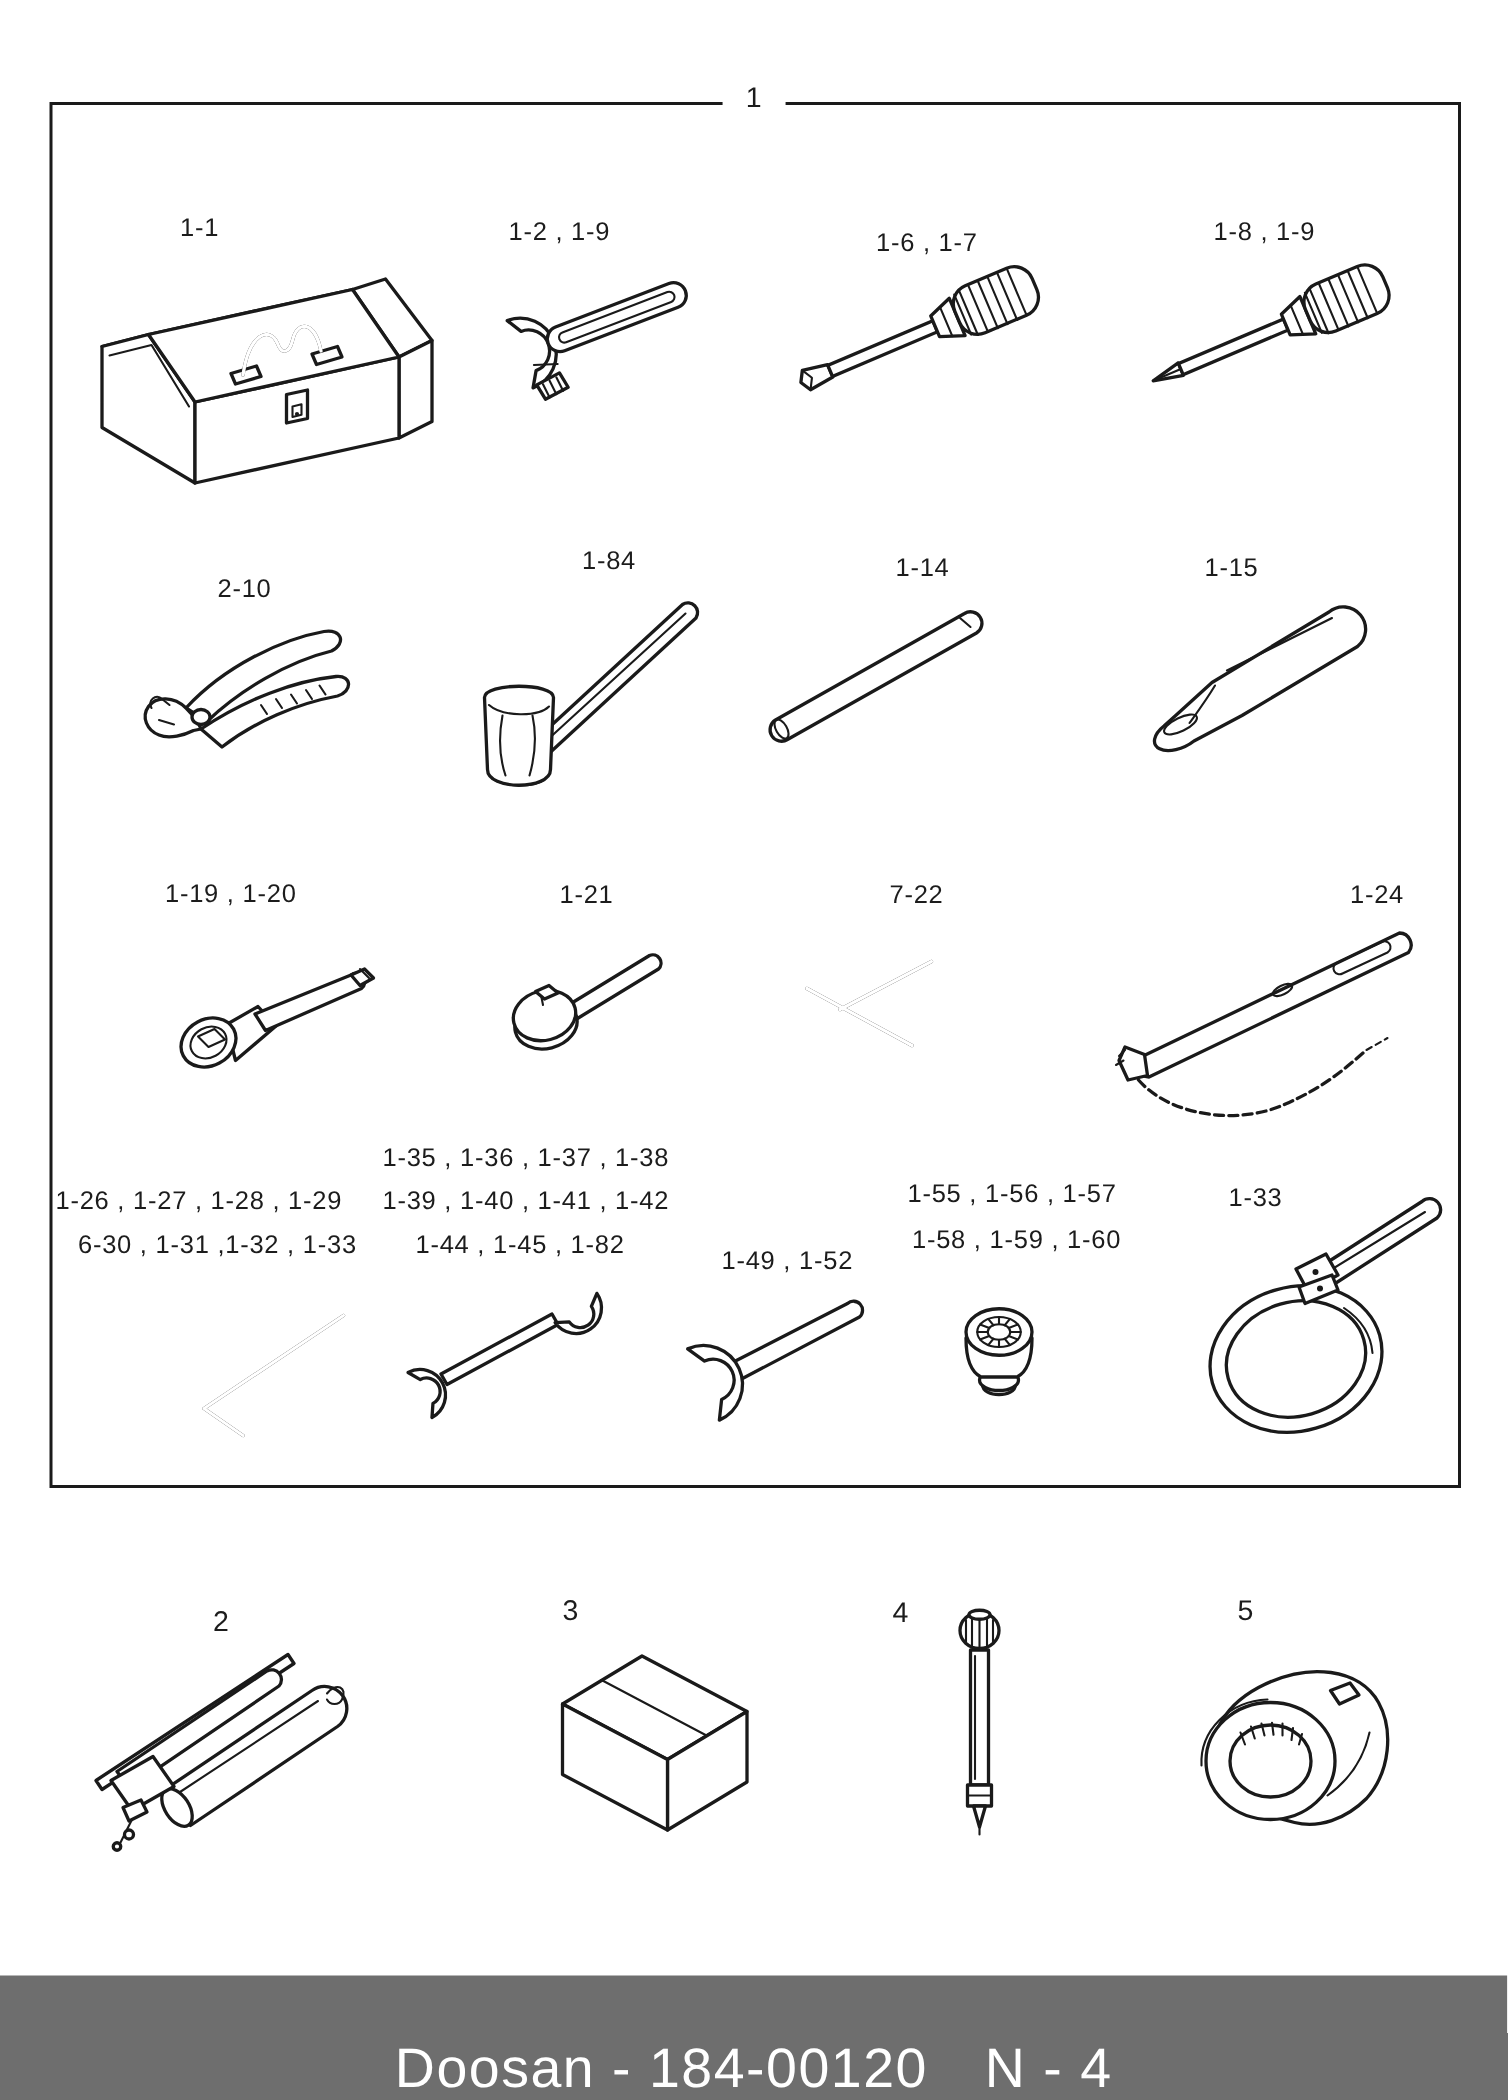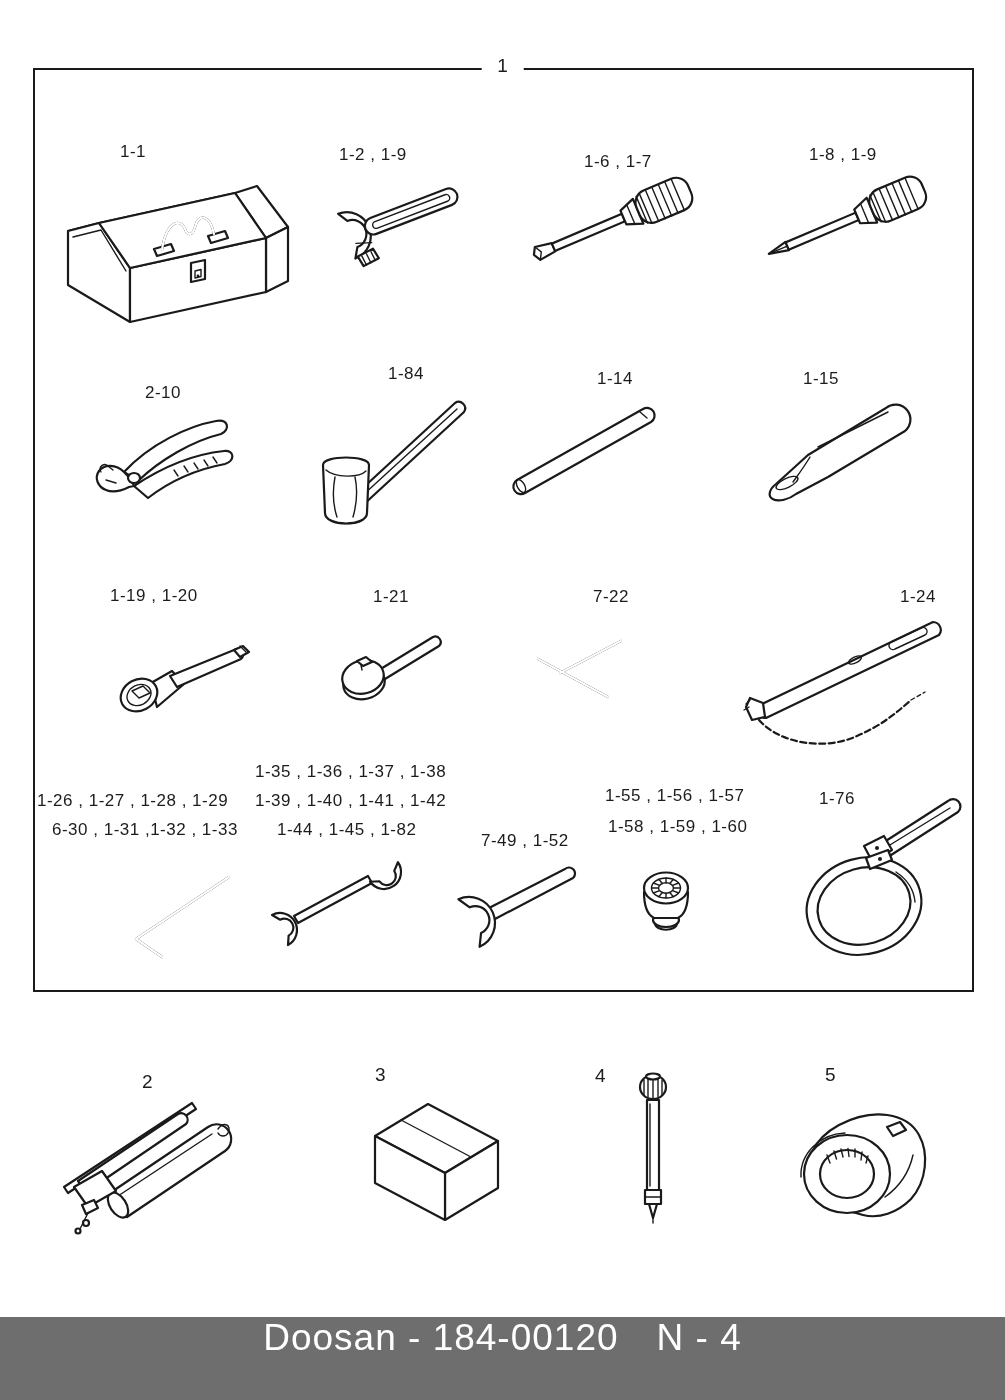--- a/index.html
+++ b/index.html
@@ -12,21 +12,21 @@
   .num{font-size:19px;}
   .art{position:absolute;overflow:visible;z-index:1;}
   .art path,.art rect,.art ellipse,.art circle{fill:#fff;stroke:#1a1a1a;stroke-width:2.2;
        stroke-linejoin:round;stroke-linecap:round;}
   .art .thin{stroke-width:1.4;fill:none;}
   .art .nofill{fill:none;}
   .art .fat{fill:none;stroke:#1a1a1a;}
   .art .core{fill:none;stroke:#fff;}
   .art .ink{fill:#1a1a1a;stroke:none;}
   .footer{position:absolute;left:0;top:1317px;width:1005px;height:83px;background:#6e6e6e;
-          display:flex;justify-content:center;align-items:flex-start;gap:38px;}
+          display:flex;justify-content:center;align-items:flex-end;gap:38px;}
   .footer span{color:#fff;font-size:37px;letter-spacing:1px;}
 </style>
 </head>
 <body>
 
 <div class="canvas">
 
   <div class="frame"></div>
   <div class="frame-label">1</div>
 
@@ -164,24 +164,24 @@
     <path class="thin" d="M7,92 l-4,4 M6,99 l-5,3"></path>
     <path class="nofill" stroke-dasharray="6,3.5" d="M16,112 C38,137 84,142 114,128 C139,117 152,106 168,92"></path>
     <path class="thin" stroke-dasharray="4,3" d="M168,92 L182,84"></path>
   </svg>
 
   <div class="lbl" style="left:37px;top:791px">1-26 , 1-27 , 1-28 , 1-29</div>
   <div class="lbl" style="left:52px;top:820px">6-30 , 1-31 ,1-32 , 1-33</div>
   <div class="lbl" style="left:255px;top:762px">1-35 , 1-36 , 1-37 , 1-38</div>
   <div class="lbl" style="left:255px;top:791px">1-39 , 1-40 , 1-41 , 1-42</div>
   <div class="lbl" style="left:277px;top:820px">1-44 , 1-45 , 1-82</div>
-  <div class="lbl" style="left:481px;top:831px">7-49 , 1-52</div>
+  <div class="lbl" style="left:481px;top:831px">1-49 , 1-52</div>
   <div class="lbl" style="left:605px;top:786px">1-55 , 1-56 , 1-57</div>
   <div class="lbl" style="left:608px;top:817px">1-58 , 1-59 , 1-60</div>
-  <div class="lbl" style="left:819px;top:789px">1-76</div>
+  <div class="lbl" style="left:819px;top:789px">1-33</div>
 
   <svg class="art" style="left:93px;top:860px;width:157px;height:102px" viewBox="0 0 157 102">
     <path class="fat" stroke-width="15" d="M136,17 L43,79 L69,97"></path>
     <path class="core" stroke-width="10" d="M136,17 L43,79 L69,97"></path>
   </svg>
 
   <svg class="art" style="left:248px;top:850px;width:172px;height:97px" viewBox="0 0 172 97">
     <path d="M46,66 L120,26 L124,33 L50,73 Z"></path>
     <g transform="rotate(55 136 22)">
       <path d="M136,5 A17,17 0 1 1 136,39 L141,31 A9,9 0 1 0 141,13 Z"></path>

